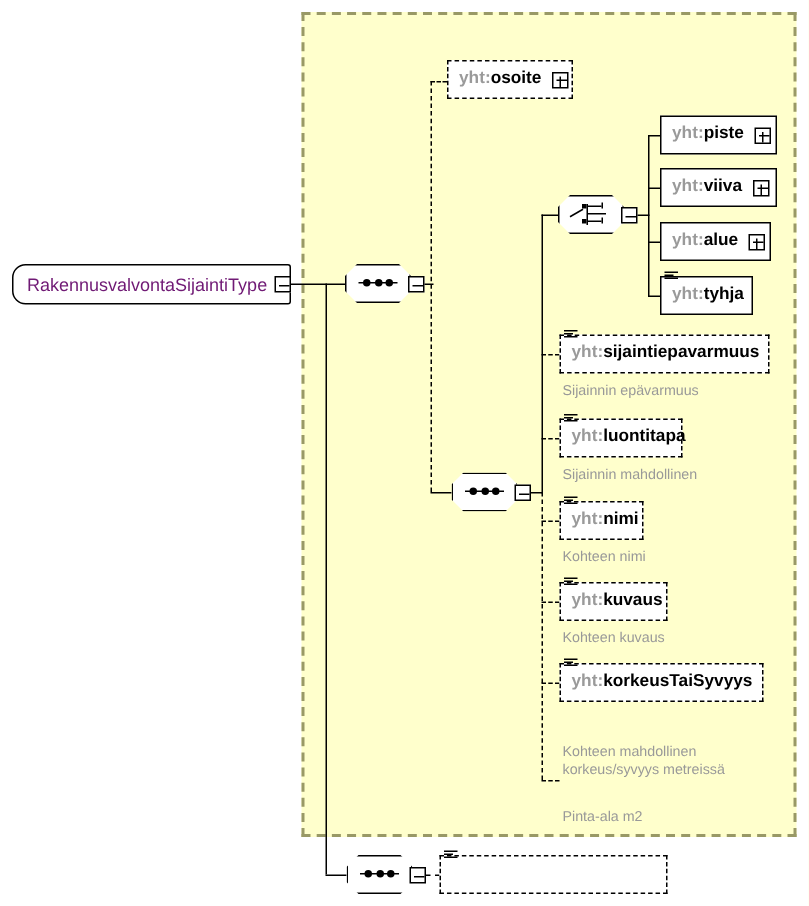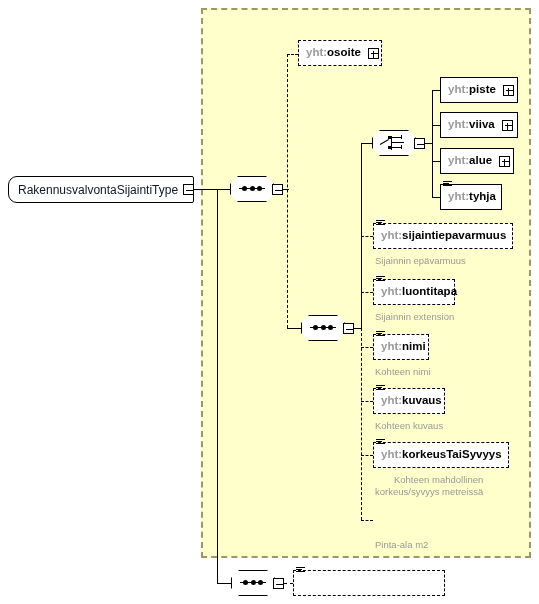--- a/index.html
+++ b/index.html
@@ -73,21 +73,21 @@
     border:1px solid #000;
     border-radius:9px 2px 2px 9px;
     height:27px;
     display:flex;align-items:center;
   }
   .rootbox::after{
     content:"";position:absolute;left:5px;right:-4px;bottom:-4px;height:4px;
     background:#B0B0B0;z-index:-1;border-radius:0 0 3px 3px;
   }
   .rootbox .rlbl{
-    font-size:12px;color:#0f172a;padding:0 9px;line-height:1;white-space:nowrap;
+    font-size:12px;color:#701a75;padding:0 9px;line-height:1;white-space:nowrap;
   }
 
   
   .bars{
     position:absolute;left:2px;top:-4px;width:9px;height:8px;
   }
   .bars i{
     display:block;background:#000;height:1px;margin-bottom:1px;
   }
   .bars i:nth-child(1){width:9px;}
@@ -301,21 +301,21 @@
 
   <div class="node dashed" style="left:373px;top:279px;width:82px;">
     <span class="side-shadow"></span>
     <span class="bars">
         <i></i>
         <i></i>
         <i></i>
       </span>
     <span class="lbl"><span class="pfx">yht:</span><span class="nm">luontitapa</span></span>
   </div>
-  <div class="ann" style="left:375px;top:311px;">Sijainnin extension</div>
+  <div class="ann" style="left:375px;top:311px;">Sijainnin mahdollinen</div>
 
   <div class="node dashed" style="left:373px;top:334px;width:56px;align-items:center;">
     <span class="side-shadow"></span>
     <span class="bars">
         <i></i>
         <i></i>
         <i></i>
       </span>
     <span class="lbl"><span class="pfx">yht:</span><span class="nm">nimi</span></span>
   </div>
@@ -334,21 +334,21 @@
 
   <div class="node dashed" style="left:373px;top:442px;width:136px;">
     <span class="side-shadow"></span>
     <span class="bars">
         <i></i>
         <i></i>
         <i></i>
       </span>
     <span class="lbl"><span class="pfx">yht:</span><span class="nm">korkeusTaiSyvyys</span></span>
   </div>
-  <div class="ann" style="left:375px;top:474px;text-align:right;">Kohteen mahdollinen
+  <div class="ann" style="left:375px;top:496px;">Kohteen mahdollinen
 korkeus/syvyys metreissä</div>
 
   <div class="ann" style="left:375px;top:539px;">Pinta-ala m2</div>
 
   <div class="ln v" style="left:217px;top:189px;height:394px;"></div>
   <div class="ln h" style="left:217px;top:583px;width:14px;"></div>
 
   <div class="comp" style="left:231px;top:570px;">
     <div class="octshadow"></div>
     <div class="oct"></div>

